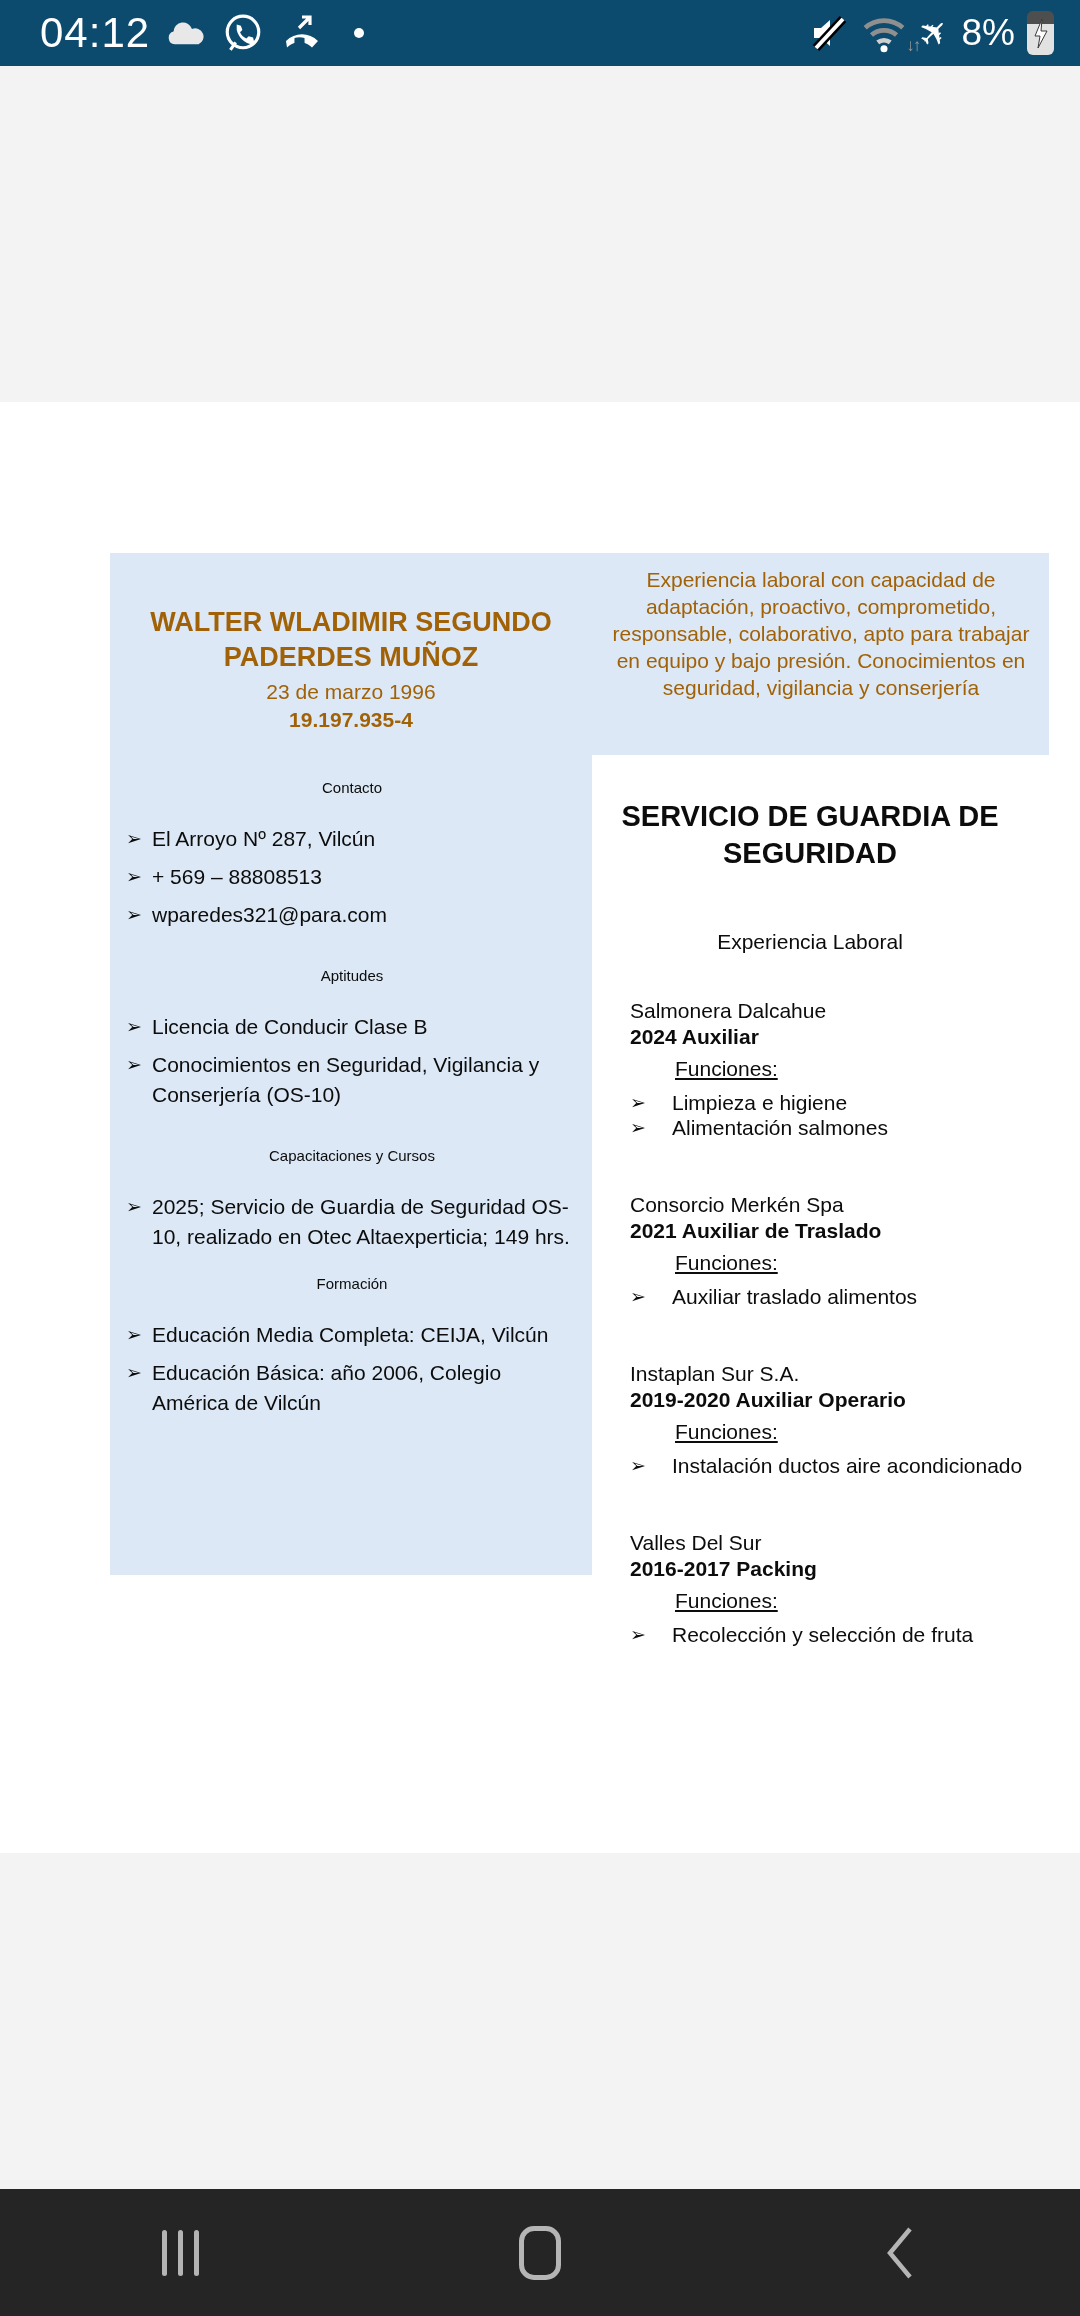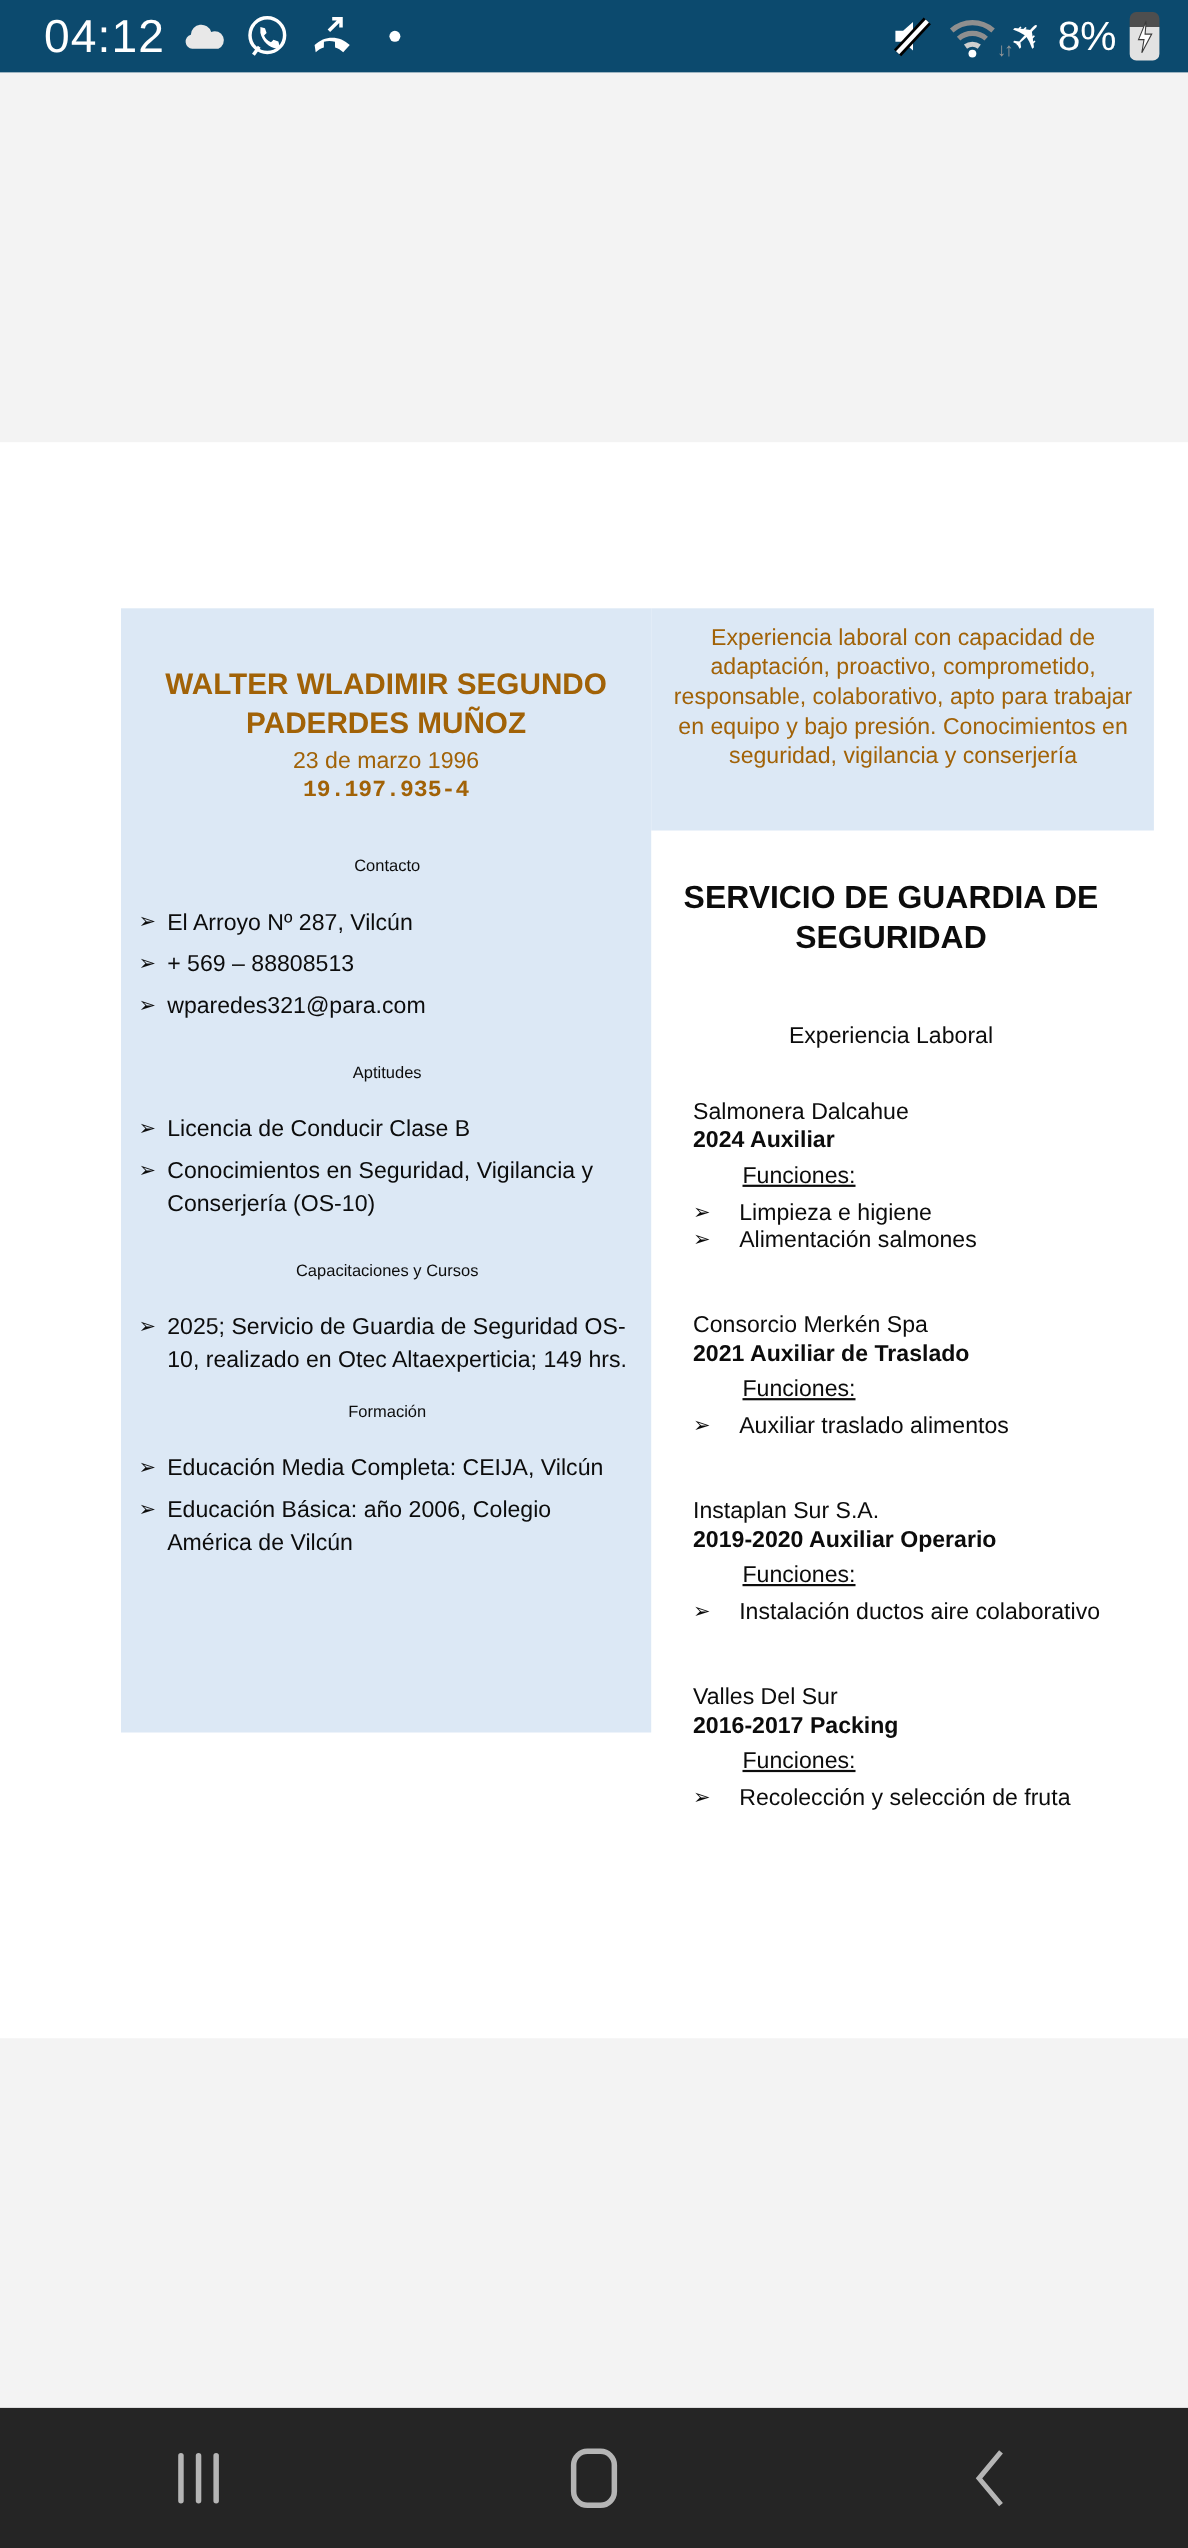--- a/index.html
+++ b/index.html
@@ -35,21 +35,21 @@
   
   .doc-area { position:absolute; top:66px; left:0; width:1080px; height:2123px; background:#f3f3f3; }
   .page { position:absolute; top:336px; left:0; width:1080px; height:1451px; background:#ffffff; }
 
   .sidebar-bg   { position:absolute; left:110px; top:151px; width:482px; height:1022px; }
   .right-top-bg { position:absolute; left:592px; top:151px; width:457px; height:202px; }
 
   .name-block { position:absolute; left:110px; top:203px; width:482px; text-align:center; color:#a16207; }
   .name-block .nm { font-size:27px; font-weight:bold; line-height:35px; padding:0 16px; }
   .name-block .bd { font-size:21px; line-height:28px; margin-top:3px; }
-  .name-block .id { font-size:21px; font-weight:bold; line-height:28px;font-family:Liberation Mono, monospace; }
+  .name-block .id { font-size:21px; font-weight:bold; line-height:28px; }
 
   .profile-block {
     position:absolute; left:601px; top:164px; width:440px;
     font-size:21px; line-height:27px; text-align:center; color:#a16207;
   }
 
   .sidebar-sections { position:absolute; left:126px; top:372px; width:452px; color:#0c0c0c; }
   .sidebar-sections h3 { font-size:15px; font-weight:normal; text-align:center; line-height:28px; margin-bottom:22px; }
   .s-item { display:flex; font-size:21px; line-height:30px; margin-bottom:8px; }
   .s-item .blt { width:26px; flex:0 0 26px; font-size:19px; }
@@ -227,21 +227,21 @@
               <span>Auxiliar traslado alimentos</span>
             </div>
           </div>
 
           <div class="job">
             <div class="company">Instaplan Sur S.A.</div>
             <div class="role">2019-2020 Auxiliar Operario</div>
             <span class="funcs">Funciones:</span>
             <div class="duty">
               <span class="blt">➢</span>
-              <span>Instalación ductos aire colaborativo</span>
+              <span>Instalación ductos aire acondicionado</span>
             </div>
           </div>
 
           <div class="job">
             <div class="company">Valles Del Sur</div>
             <div class="role">2016-2017 Packing</div>
             <span class="funcs">Funciones:</span>
             <div class="duty">
               <span class="blt">➢</span>
               <span>Recolección y selección de fruta</span>

